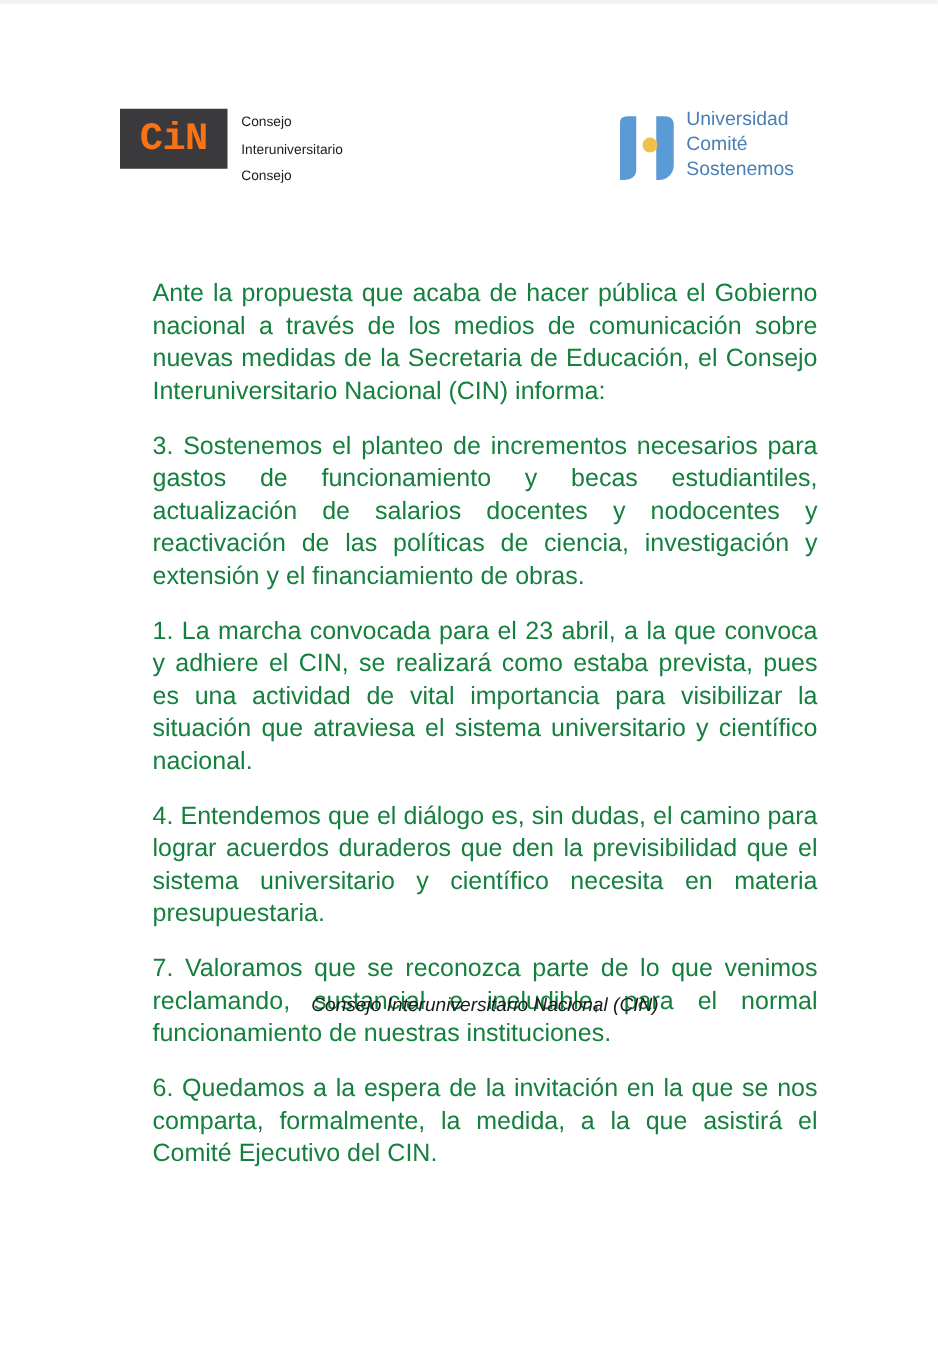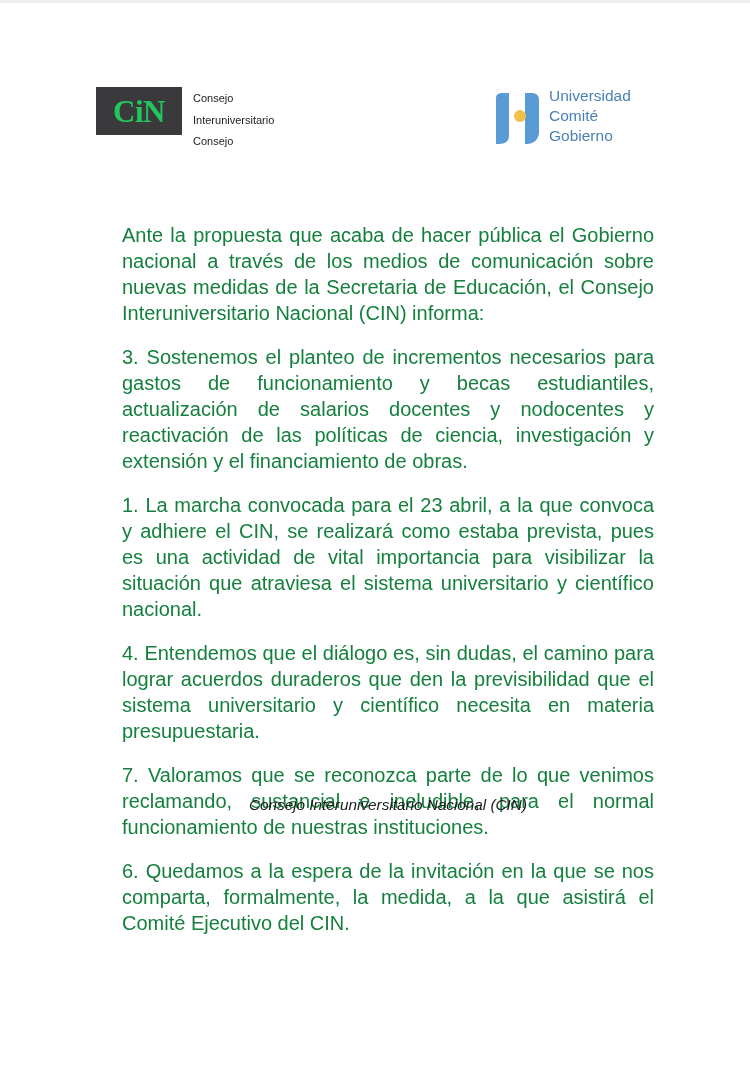--- a/index.html
+++ b/index.html
@@ -50,22 +50,22 @@
   .cin-mark {
     width: 86px;
     height: 48px;
     background: #3a3a3c;
     display: flex;
     align-items: center;
     justify-content: center;
     flex: 0 0 auto;
   }
   .cin-mark-text {
-    color: #22c55e;
-    font-family: Liberation Serif, serif;
+    color: #f97316;
+    font-family: Liberation Mono, monospace;
     font-weight: bold;
     font-size: 31px;
     letter-spacing: -0.5px;
     line-height: 1;
   }
   .cin-words {
     margin-left: 11px;
     color: #1c1c1c;
     font-size: 11px;
     line-height: 21.5px;
@@ -159,21 +159,21 @@
       <div class="upa-mark">
         <svg width="48" height="54" viewBox="0 0 48 54" xmlns="http://www.w3.org/2000/svg">
           <path d="M2 6 C2 2, 5 1, 9 1 L15 1 L15 44 C15 49, 11 52, 5 52 L2 52 Z" fill="#5b9bd5"></path>
           <path d="M31 1 L37 1 C42 1, 45 3, 45 8 L45 40 C45 47, 40 52, 33 52 L31 52 Z" fill="#5b9bd5"></path>
           <circle cx="26" cy="24" r="6" fill="#f0c04a"></circle>
         </svg>
       </div>
       <div class="upa-words">
         <div>Universidad</div>
         <div>Comité</div>
-        <div>Gobierno</div>
+        <div>Sostenemos</div>
       </div>
     </div>
 
   </div>
 
   <div class="content">
     <p class="para">Ante la propuesta que acaba de hacer pública el Gobierno nacional a través de los medios de comunicación  sobre nuevas medidas de la Secretaria de Educación, el Consejo Interuniversitario Nacional (CIN) informa:</p>
     <p class="para">3. Sostenemos el planteo de incrementos necesarios para gastos de funcionamiento y becas estudiantiles, actualización de salarios docentes y nodocentes y reactivación de las políticas de ciencia, investigación y extensión y el financiamiento de obras.</p>
     <p class="para">1. La marcha convocada para el 23 abril, a la que convoca y adhiere el CIN, se realizará como estaba prevista, pues es una actividad de vital importancia para visibilizar la situación que atraviesa el sistema universitario y científico nacional.</p>
     <p class="para">4. Entendemos que el diálogo es, sin dudas, el camino para lograr acuerdos duraderos que den la previsibilidad que el sistema universitario y científico necesita en materia presupuestaria.</p>

